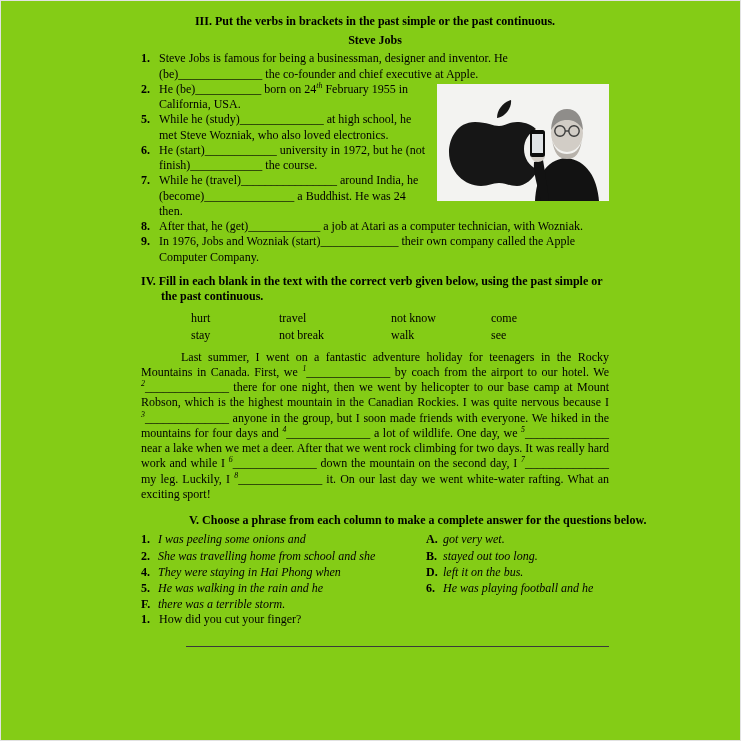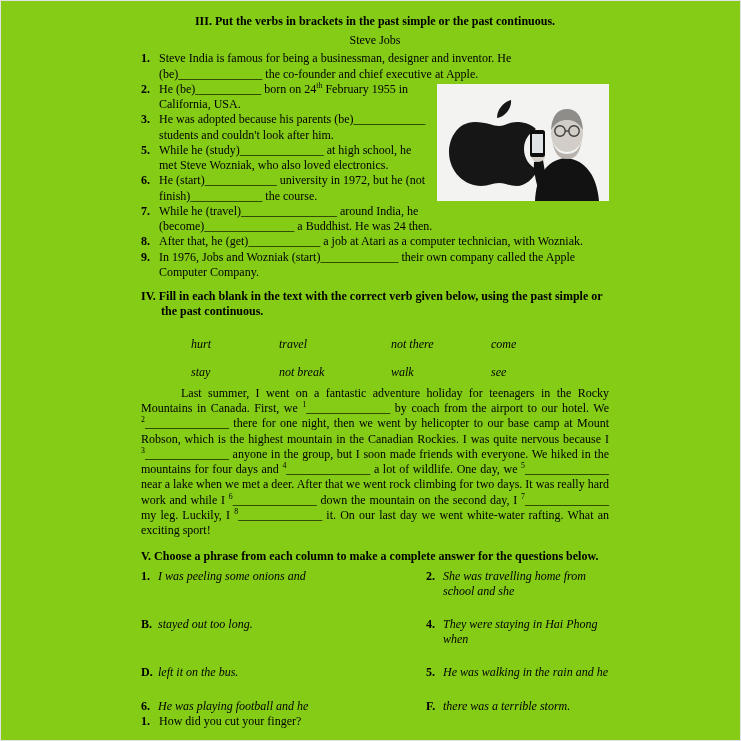--- a/index.html
+++ b/index.html
@@ -9,48 +9,48 @@
     box-sizing:border-box;
     background:#84cc16;
     border:1px solid #e2e2e2;
     font-family:"Liberation Serif","DejaVu Serif",serif;
     font-size:12px;line-height:1.27;color:#000;
     overflow:hidden;
   }
   .content{position:absolute;left:140px;top:13px;width:468px;}
   .h{font-weight:bold;margin:0;}
   .h3{text-align:center;white-space:nowrap;}
-  .doc-title{text-align:center;font-weight:normal;margin:4px 0 3px;}
+  .doc-title{text-align:center;font-weight:bold;margin:4px 0 3px;}
   .items{}
   .item{padding-left:18px;text-indent:-18px;}
   .num{display:inline-block;width:18px;text-indent:0;font-weight:bold;}
   .photo{float:right;width:172px;height:117px;margin:2px 0 4px 10px;}
   .h4{font-weight:bold;padding-left:20px;text-indent:-20px;margin-top:9px;}
-  .word-bank{display:grid;grid-template-columns:88px 112px 100px 1fr;padding-left:50px;font-style:italic;margin:18px 0 6px;row-gap:12px;}
+  .word-bank{display:grid;grid-template-columns:88px 112px 100px 1fr;padding-left:50px;margin:7px 0 6px;row-gap:2px;}
   .gap-text{text-align:justify;margin:5px 0 0;text-indent:40px;}
-  sup{font-size:0.65em;line-height:0;}
-  .h5{font-weight:bold;margin-top:11px;white-space:nowrap;}
-  .match{display:grid;grid-template-columns:285px 1fr;margin-top:4px;row-gap:18px;}
+  sup{font-size:0.65em;line-height:0;font-style:italic;}
+  .h5{font-weight:bold;margin-top:11px;white-space:nowrap;margin-left:48px;}
+  .match{display:grid;grid-template-columns:285px 1fr;margin-top:4px;row-gap:1px;}
   .mitem{padding-left:17px;text-indent:-17px;font-style:italic;}
   .mnum{display:inline-block;width:17px;text-indent:0;font-weight:bold;font-style:normal;}
   .question{padding-left:18px;text-indent:-18px;}
   .answer-line{margin:17px 0 0 45px;width:423px;border-bottom:1px solid #3a3a3a;height:1px;}
   .footer{position:absolute;left:140px;top:704px;font-weight:bold;font-size:16px;margin-top:48px;}
 </style>
 </head>
 <body>
 
 <div class="page">
   <div class="content">
 
     <div class="h h3">III. Put the verbs in brackets in the past simple or the past continuous.</div>
     <div class="doc-title">Steve Jobs</div>
 
     <div class="items">
-      <div class="item"><span class="num">1.</span><span>Steve India is famous for being a businessman, designer and inventor. He (be)______________ the co-founder and chief executive at Apple.</span></div>
+      <div class="item"><span class="num">1.</span><span>Steve Jobs is famous for being a businessman, designer and inventor. He (be)______________ the co-founder and chief executive at Apple.</span></div>
 
       <div class="photo">
         <svg viewBox="0 0 172 117" width="172" height="117" xmlns="http://www.w3.org/2000/svg">
           <rect x="0" y="0" width="172" height="117" fill="#f3f3f1"></rect>
           <g>
             <path fill="#161616" d="M38 38 C20 38 12 55 12 68 C12 88 28 102 44 102 C52 102 55 99 62 99 C69 99 72 102 80 102 C88 102 96 95 101 86 C92 82 87 74 87 65 C87 56 92 49 99 45 C93 39 85 38 80 38 C72 38 68 42 62 42 C56 42 50 38 38 38 Z"></path>
             <path fill="#161616" d="M60 34 C60 26 66 18 74 16 C75 24 68 33 60 34 Z"></path>
           </g>
           <g>
             <path d="M98 117 C99 94 108 76 129 74 C150 76 160 94 162 117 Z" fill="#121212"></path>
@@ -66,47 +66,47 @@
             <ellipse cx="101" cy="72" rx="7" ry="6" fill="#d2cdc6"></ellipse>
           </g>
           <g>
             <rect x="93" y="46" width="15" height="27" rx="2.5" fill="#0d0d0d"></rect>
             <rect x="95" y="50" width="11" height="19" fill="#dfe3e6"></rect>
           </g>
         </svg>
       </div>
 
       <div class="item"><span class="num">2.</span><span>He (be)___________ born on 24</span><sup>th</sup><span> February 1955 in California, USA.</span></div>
-      <div class="item"><span class="num">3.</span><span>He was adopted because his parents (be)____________ students and couldn't look after him.</span></div>
       <div class="item"><span class="num">5.</span><span>While he (study)______________ at high school, he met Steve Wozniak, who also loved electronics.</span></div>
       <div class="item"><span class="num">6.</span><span>He (start)____________ university in 1972, but he (not finish)____________ the course.</span></div>
       <div class="item"><span class="num">7.</span><span>While he (travel)________________ around India, he (become)_______________ a Buddhist. He was 24 then.</span></div>
       <div class="item"><span class="num">8.</span><span>After that, he (get)____________ a job at Atari as a computer technician, with Wozniak.</span></div>
       <div class="item"><span class="num">9.</span><span>In 1976, Jobs and Wozniak (start)_____________ their own company called the Apple Computer Company.</span></div>
     </div>
 
     <div class="h4">IV. Fill in each blank in the text with the correct verb given below, using the past simple or the past continuous.</div>
 
     <div class="word-bank">
       <span>hurt</span>
       <span>travel</span>
-      <span>not there</span>
+      <span>not know</span>
       <span>come</span>
       <span>stay</span>
       <span>not break</span>
       <span>walk</span>
       <span>see</span>
     </div>
 
     <p class="gap-text"><span>Last summer, I went on a fantastic adventure holiday for teenagers in the Rocky Mountains in Canada. First, we </span><sup>1</sup><span>______________ by coach from the airport to our hotel. We </span><sup>2</sup><span>______________ there for one night, then we went by helicopter to our base camp at Mount Robson, which is the highest mountain in the Canadian Rockies. I was quite nervous because I </span><sup>3</sup><span>______________ anyone in the group, but I soon made friends with everyone. We hiked in the mountains for four days and </span><sup>4</sup><span>______________ a lot of wildlife. One day, we </span><sup>5</sup><span>______________ near a lake when we met a deer. After that we went rock climbing for two days. It was really hard work and while I </span><sup>6</sup><span>______________ down the mountain on the second day, I </span><sup>7</sup><span>______________ my leg. Luckily, I </span><sup>8</sup><span>______________ it. On our last day we went white-water rafting. What an exciting sport!</span></p>
 
     <div class="h5">V. Choose a phrase from each column to make a complete answer for the questions below.</div>
 
     <div class="match">
       <div class="mitem"><span class="mnum">1.</span><span>I was peeling some onions and</span></div>
+      <div class="mitem"><span class="mnum">A.</span><span>got very wet.</span></div>
       <div class="mitem"><span class="mnum">2.</span><span>She was travelling home from school and she</span></div>
       <div class="mitem"><span class="mnum">B.</span><span>stayed out too long.</span></div>
       <div class="mitem"><span class="mnum">4.</span><span>They were staying in Hai Phong when</span></div>
       <div class="mitem"><span class="mnum">D.</span><span>left it on the bus.</span></div>
       <div class="mitem"><span class="mnum">5.</span><span>He was walking in the rain and he</span></div>
       <div class="mitem"><span class="mnum">6.</span><span>He was playing football and he</span></div>
       <div class="mitem"><span class="mnum">F.</span><span>there was a terrible storm.</span></div>
     </div>
 
     <div class="question"><span class="num">1.</span><span>How did you cut your finger?</span></div>

